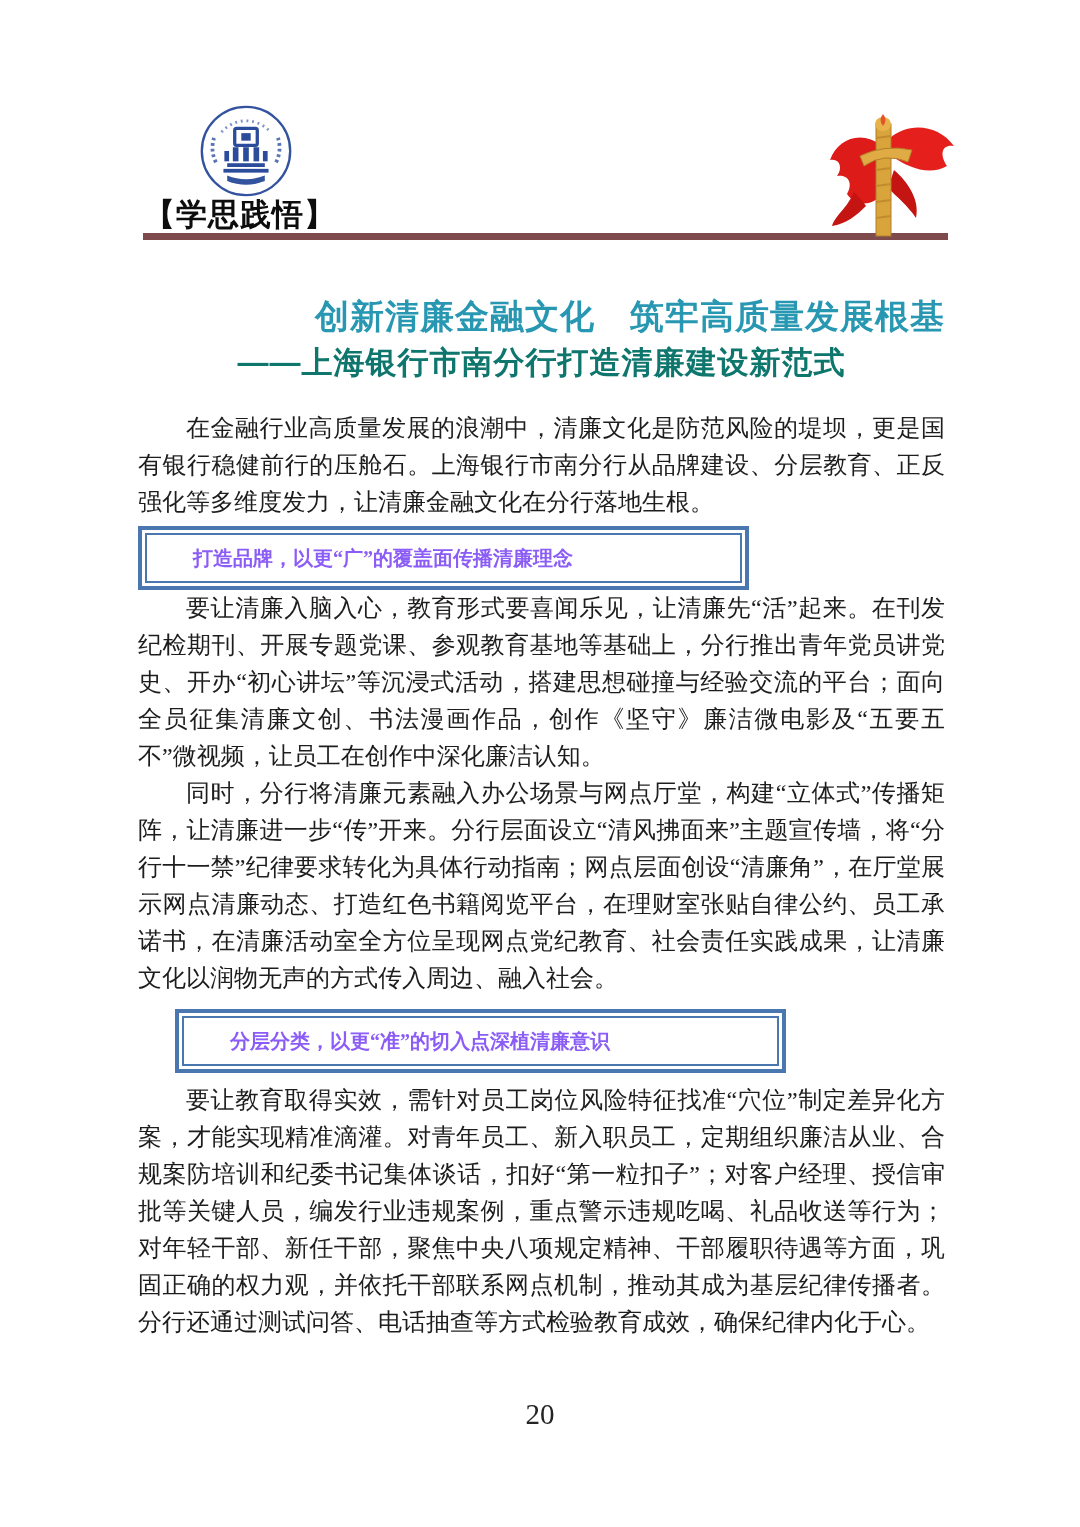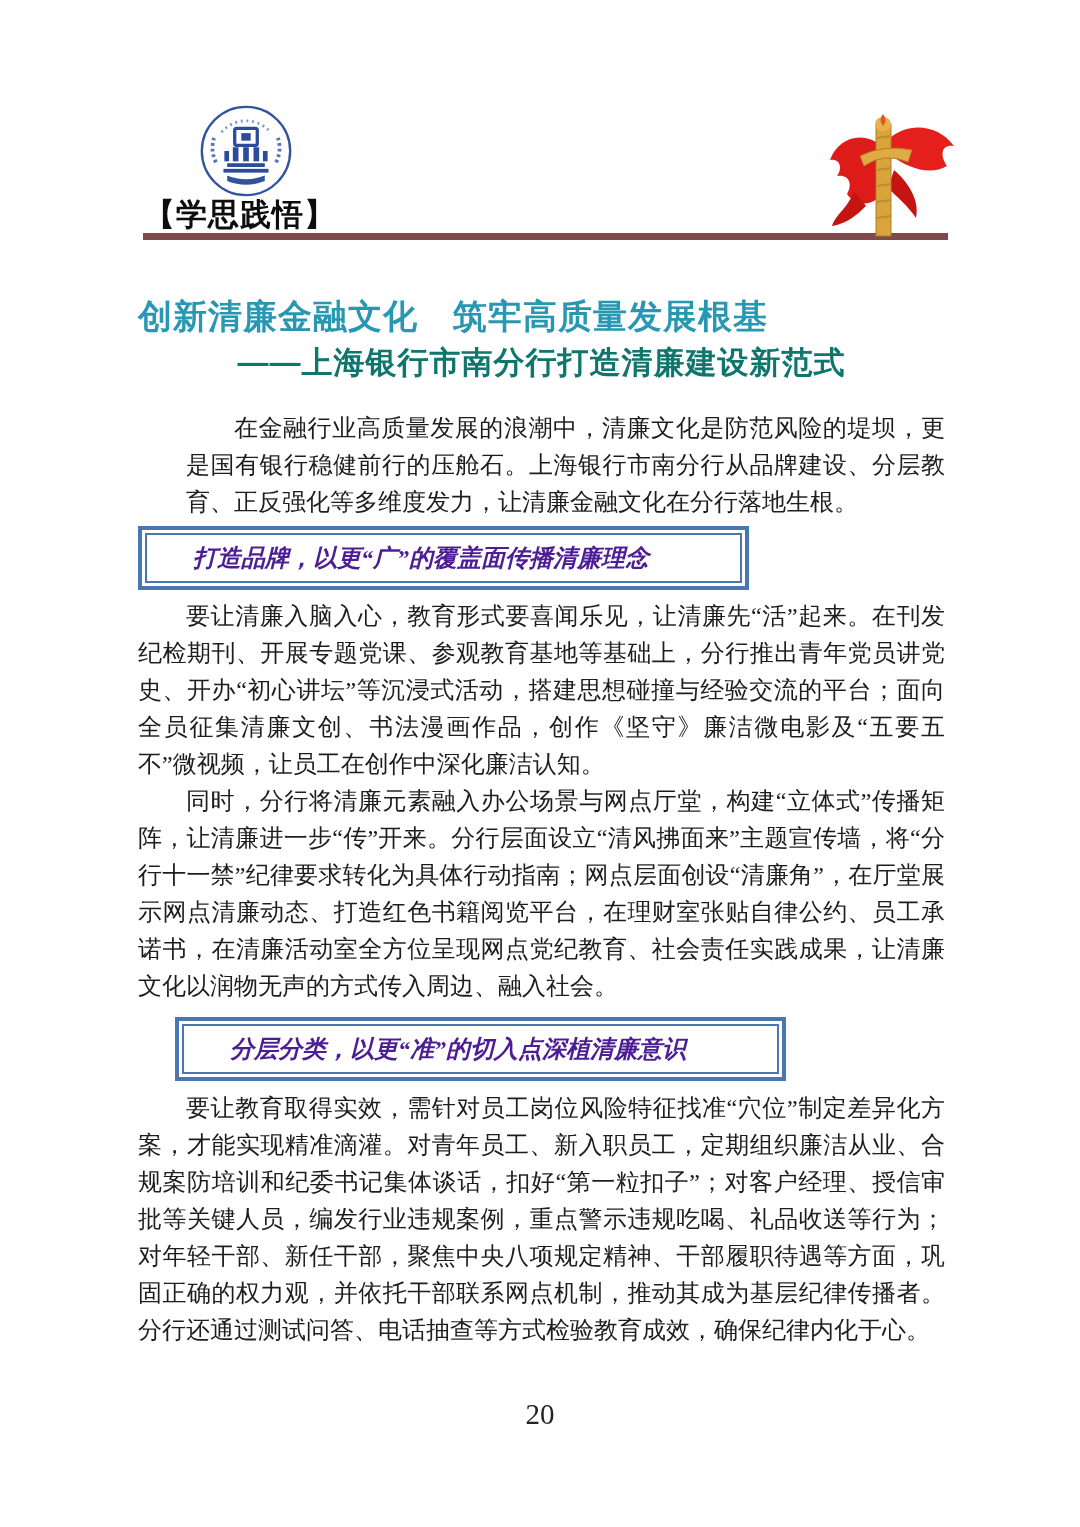--- a/index.html
+++ b/index.html
@@ -23,51 +23,51 @@
   .header-rule {
     position:absolute; left:143px; top:233px;
     width:805px; height:7px; background:#7e4a4b; z-index:1;
   }
   .flag { position:absolute; left:824px; top:114px; width:142px; height:128px; z-index:2; }
 
   
   .content { position:absolute; left:138px; top:242px; width:807px; }
 
   .title-line1 {
-    margin:52px 0 0 0; text-align:left;
+    margin:52px 0 0 0; text-align:right;
     font-family:"Liberation Sans","DejaVu Sans",sans-serif;
     font-weight:bold; font-size:34px; line-height:44px;
     color:#2897b2; letter-spacing:1px;
   }
   .title-line2 {
     margin:4px 0 0 0; text-align:center;
     font-family:"Liberation Sans","DejaVu Sans",sans-serif;
     font-weight:bold; font-size:31px; line-height:42px;
     color:#0f766e; letter-spacing:1px;
   }
 
   p.body-par {
     margin:0; font-size:24px; line-height:37px;
     text-align:justify; text-indent:2em; color:#1d1d1d;
   }
-  p.intro { margin-top:26px;margin-left:48px; }
-  p.par-a { margin-top:8px; }
+  p.intro { margin-top:26px; }
+  p.par-a { margin-top:0; }
   p.par-b { margin-top:0; }
   p.par-c { margin-top:9px; }
 
   .section-box {
     width:597px; margin-top:5px;
     border:4px solid #4a77af; padding:3px;
     background:#ffffff; box-sizing:content-box;
   }
   .section-box.second { margin-top:12px;margin-left:37px; }
   .section-box-inner {
     border:2px solid #4a77af;
     padding:9px 8px 9px 46px;
-    font-weight:bold; font-size:24px; line-height:28px; color:#4c1d95;font-style:italic;
+    font-weight:bold; font-size:20px; line-height:28px; color:#8b5cf6;
   }
 
   .pagenum {
     position:absolute; top:1398px; left:0; width:1080px;
     text-align:center; font-size:29px; color:#242424;
   }
 </style>
 </head>
 <body>
 

